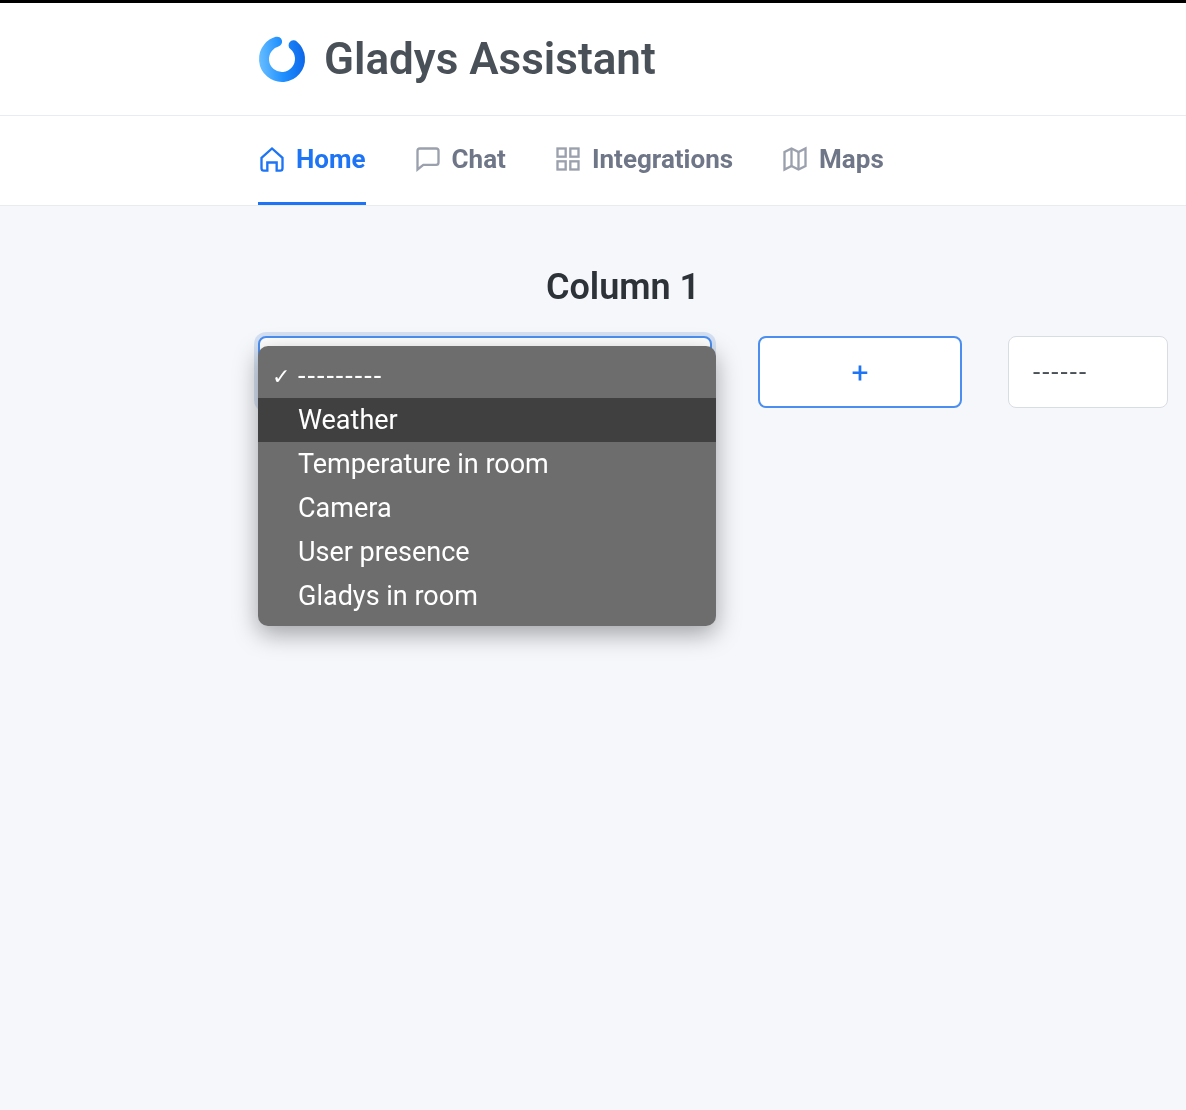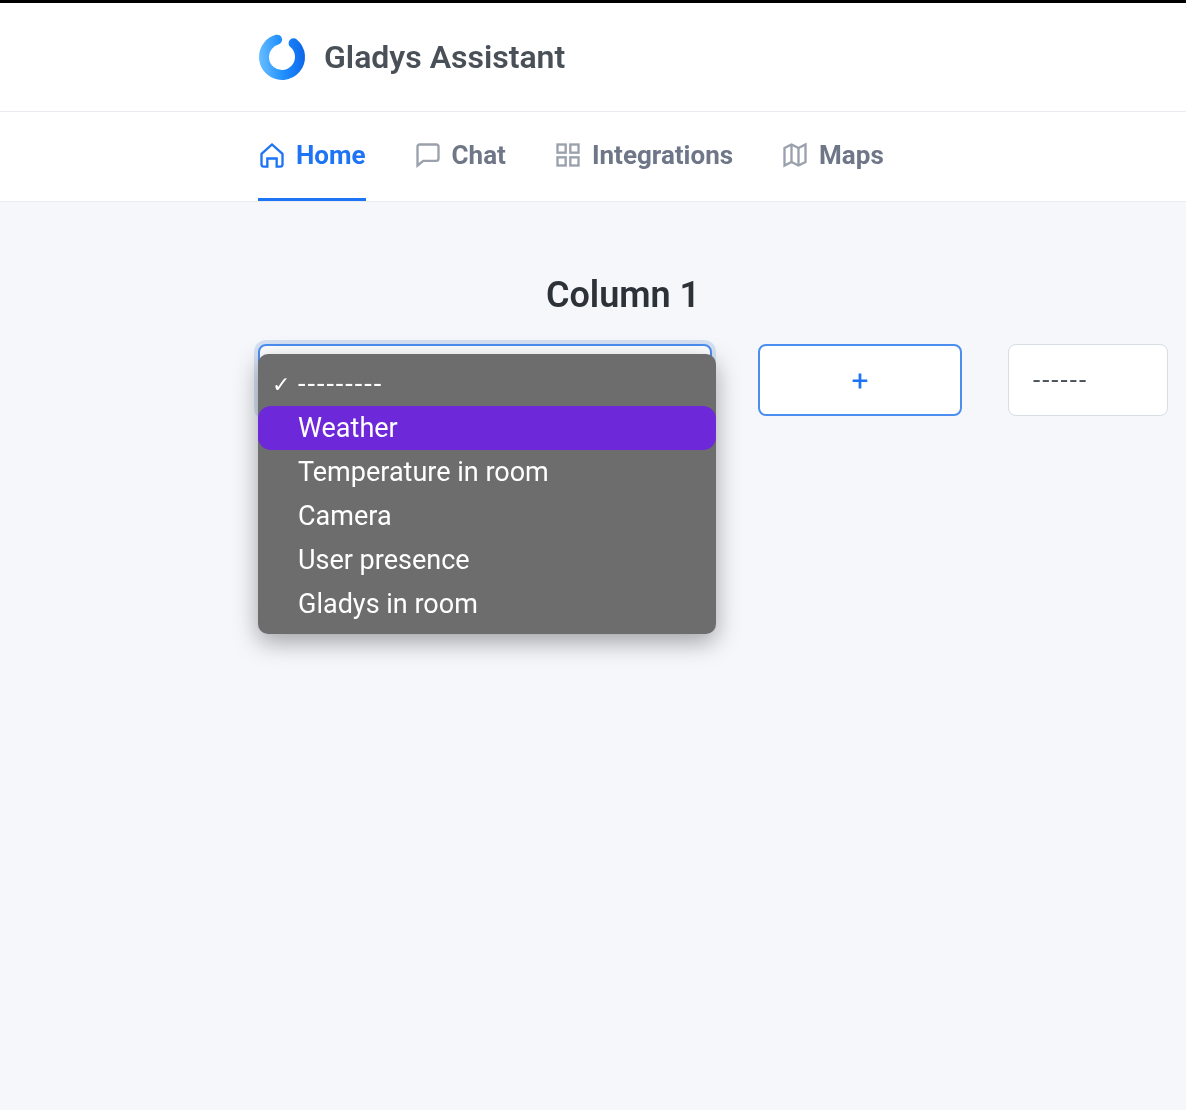--- a/index.html
+++ b/index.html
@@ -17,21 +17,21 @@
       padding: 30px 0 30px 258px;
       display: flex;
       align-items: center;
       gap: 18px;
     }
     .logo-icon {
       width: 48px;
       height: 48px;
     }
     .app-title {
-      font-size: 32px;
+      font-size: 44px;
       font-weight: 600;
       color: #495057;
     }
     .nav {
       background: #fff;
       border-bottom: 1px solid #e8ecf1;
       padding-left: 258px;
       display: flex;
       gap: 48px;
       align-items: stretch;
@@ -149,22 +149,21 @@
       cursor: pointer;
       position: relative;
     }
     .dropdown-item.checked::before {
       content: "✓";
       position: absolute;
       left: 14px;
       font-size: 22px;
     }
     .dropdown-item.highlight {
-      background: #6d28d9;
-      border-radius: 13px;
+      background: #404040;
     }
     .dashes { letter-spacing: 2px; }
   </style>
 </head>
 <body>
 
 <div class="header">
   <span class="logo-icon">
     <svg viewBox="0 0 48 48">
       <defs>
@@ -216,21 +215,21 @@
           <line x1="15" y1="6" x2="15" y2="21"></line>
         </svg>
     </span>
     <span>Maps</span>
   </div>
 </div>
 
 <div class="content">
 
   <div class="column-title-wrap">
-    <div class="column-title" style="width:auto;margin:12px;">Column 1</div>
+    <div class="column-title" style="width:auto;margin:0;">Column 1</div>
   </div>
 
   <div class="row">
     <div class="select-wrap">
       <div class="select-box">
         <span class="chev">
           <svg viewBox="0 0 24 24" fill="none" stroke="#495057" stroke-width="2">
               <polyline points="6 9 12 15 18 9"></polyline>
             </svg>
         </span>

